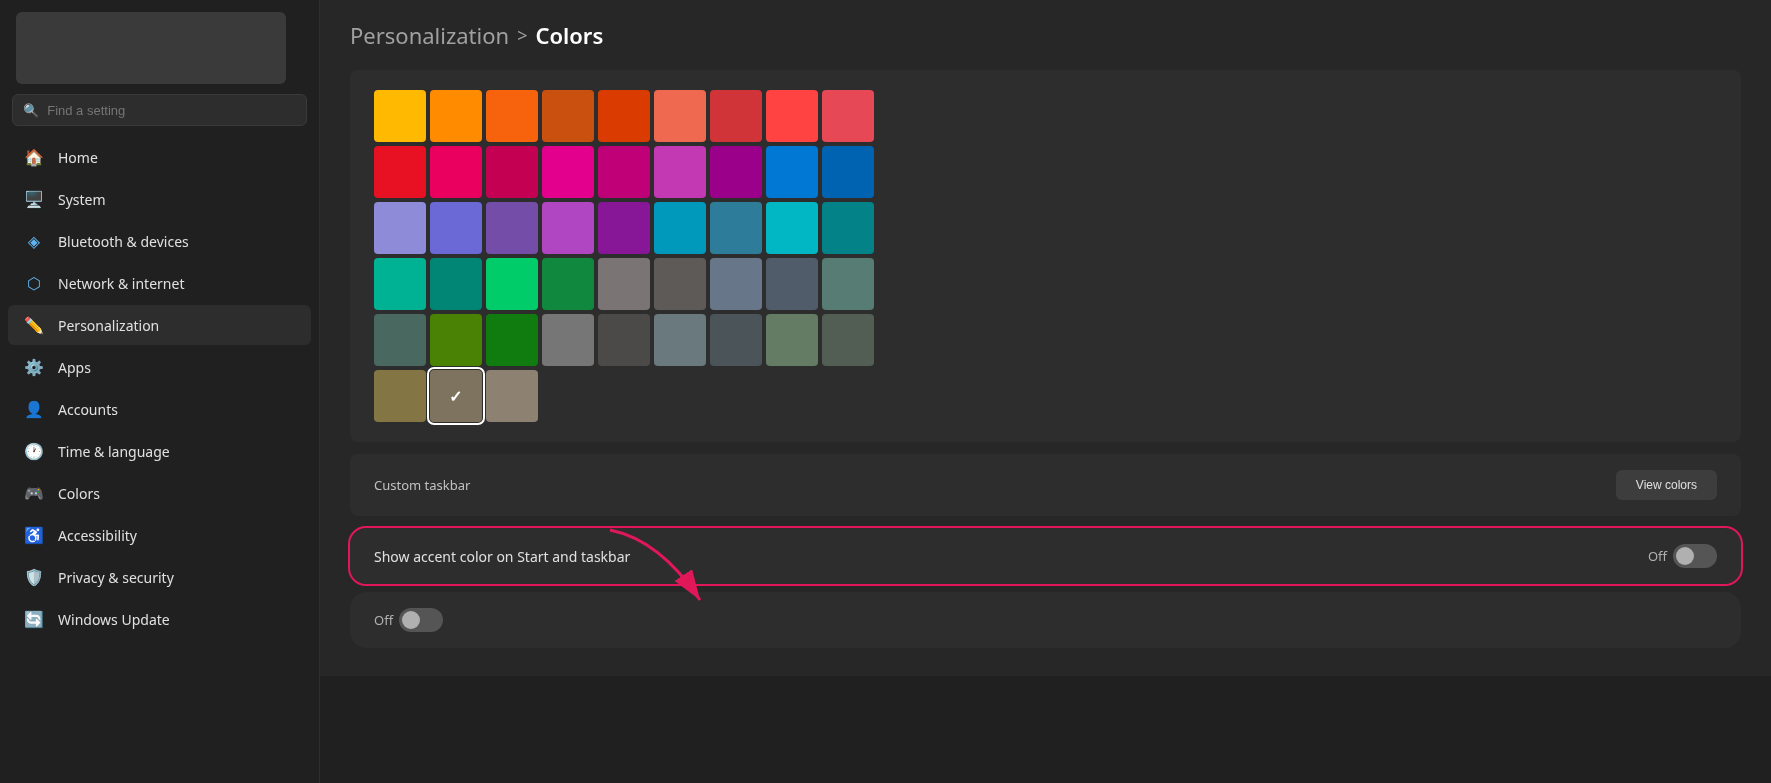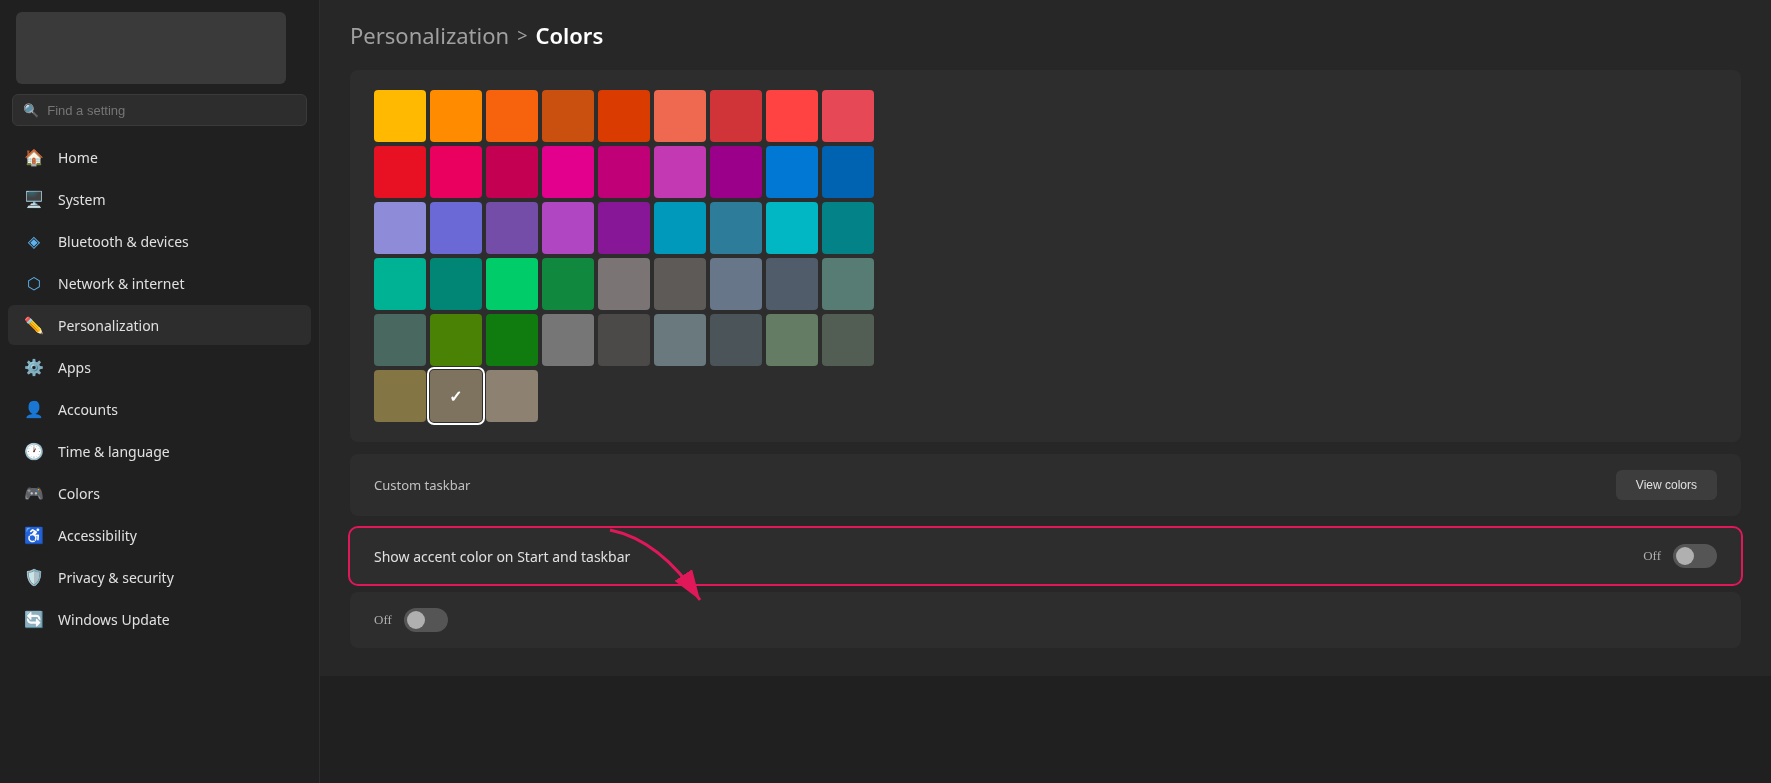--- a/index.html
+++ b/index.html
@@ -185,21 +185,21 @@
       color: #e0e0e0;
       padding: 8px 20px;
       font-size: 12px;
       cursor: pointer;
       white-space: nowrap;
     }
 
     
     .toggle-row {
       background: #2d2d2d;
-      border-radius: 8px;
+      border-radius: 16px;
       padding: 16px 24px;
       margin-bottom: 8px;
       display: flex;
       align-items: center;
       justify-content: space-between;
       position: relative;
     }
 
     .toggle-row.highlighted {
       outline: 2px solid #e0185a;
@@ -207,22 +207,21 @@
     }
 
     .toggle-label {
       font-size: 14px;
       color: #e0e0e0;
     }
 
     .toggle-container {
       display: flex;
       align-items: center;
-      gap: 12px;
-      font-family: Liberation Serif, serif;
+      gap: 6px;
     }
 
     .toggle-state-text {
       font-size: 13px;
       color: #b0b0b0;
     }
 
     .toggle {
       width: 44px;
       height: 24px;

